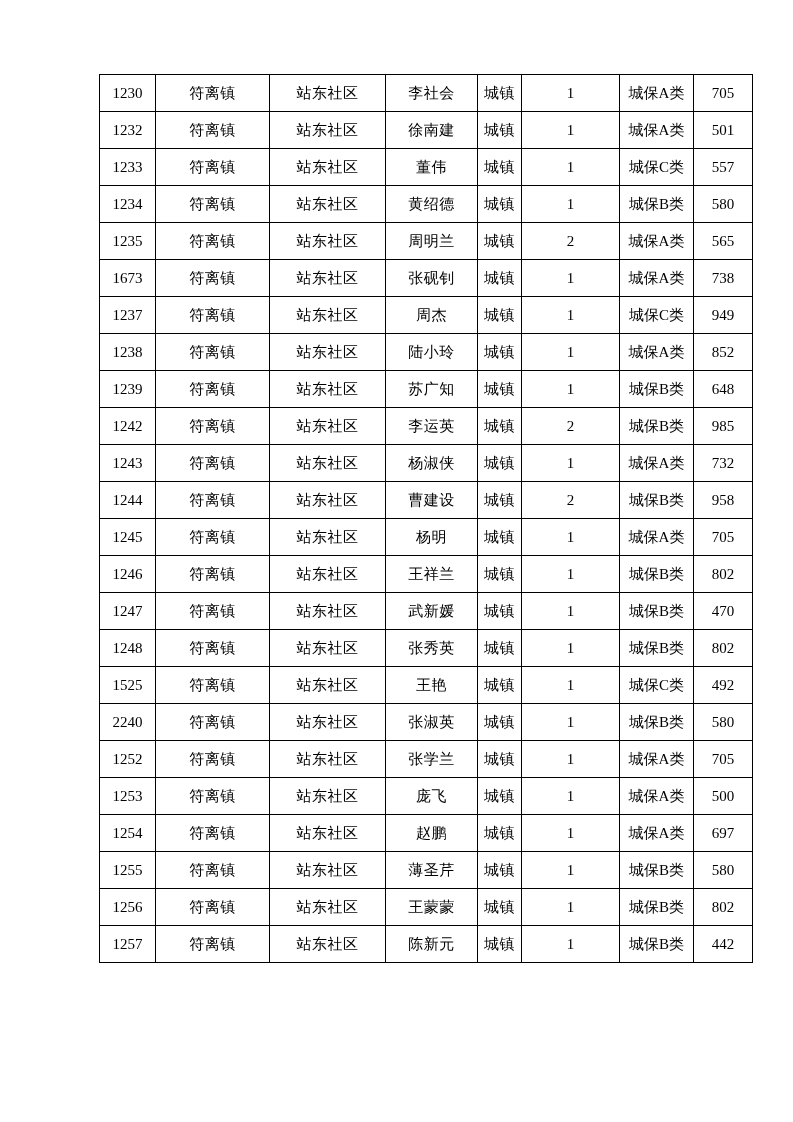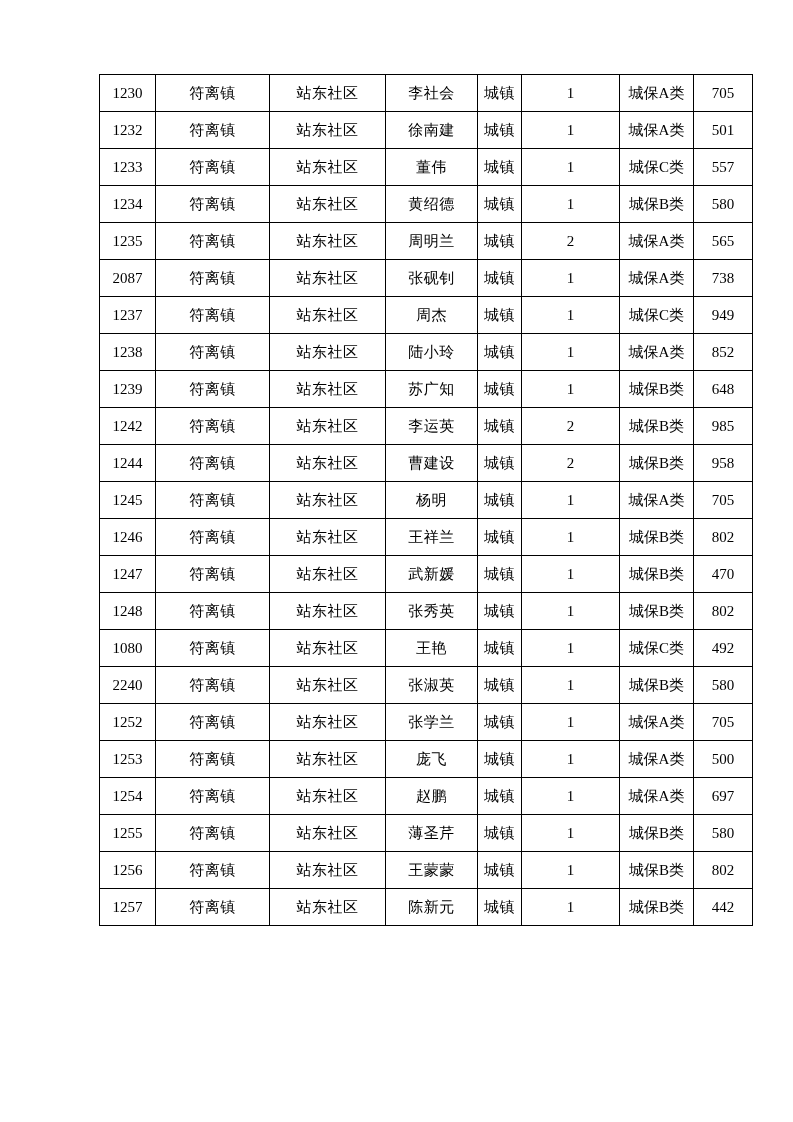--- a/index.html
+++ b/index.html
@@ -118,21 +118,21 @@
             <td class="num">1235</td>
             <td class="name">符离镇</td>
             <td class="name">站东社区</td>
             <td class="name">周明兰</td>
             <td class="name">城镇</td>
             <td class="num">2</td>
             <td class="cat">城保A类</td>
             <td class="num">565</td>
           </tr>
           <tr>
-            <td class="num">2087</td>
+            <td class="num">1673</td>
             <td class="name">符离镇</td>
             <td class="name">站东社区</td>
             <td class="name">张砚钊</td>
             <td class="name">城镇</td>
             <td class="num">1</td>
             <td class="cat">城保A类</td>
             <td class="num">738</td>
           </tr>
           <tr>
             <td class="num">1237</td>
@@ -168,20 +168,30 @@
             <td class="num">1242</td>
             <td class="name">符离镇</td>
             <td class="name">站东社区</td>
             <td class="name">李运英</td>
             <td class="name">城镇</td>
             <td class="num">2</td>
             <td class="cat">城保B类</td>
             <td class="num">985</td>
           </tr>
           <tr>
+            <td class="num">1243</td>
+            <td class="name">符离镇</td>
+            <td class="name">站东社区</td>
+            <td class="name">杨淑侠</td>
+            <td class="name">城镇</td>
+            <td class="num">1</td>
+            <td class="cat">城保A类</td>
+            <td class="num">732</td>
+          </tr>
+          <tr>
             <td class="num">1244</td>
             <td class="name">符离镇</td>
             <td class="name">站东社区</td>
             <td class="name">曹建设</td>
             <td class="name">城镇</td>
             <td class="num">2</td>
             <td class="cat">城保B类</td>
             <td class="num">958</td>
           </tr>
           <tr>
@@ -218,21 +228,21 @@
             <td class="num">1248</td>
             <td class="name">符离镇</td>
             <td class="name">站东社区</td>
             <td class="name">张秀英</td>
             <td class="name">城镇</td>
             <td class="num">1</td>
             <td class="cat">城保B类</td>
             <td class="num">802</td>
           </tr>
           <tr>
-            <td class="num">1080</td>
+            <td class="num">1525</td>
             <td class="name">符离镇</td>
             <td class="name">站东社区</td>
             <td class="name">王艳</td>
             <td class="name">城镇</td>
             <td class="num">1</td>
             <td class="cat">城保C类</td>
             <td class="num">492</td>
           </tr>
           <tr>
             <td class="num">2240</td>

